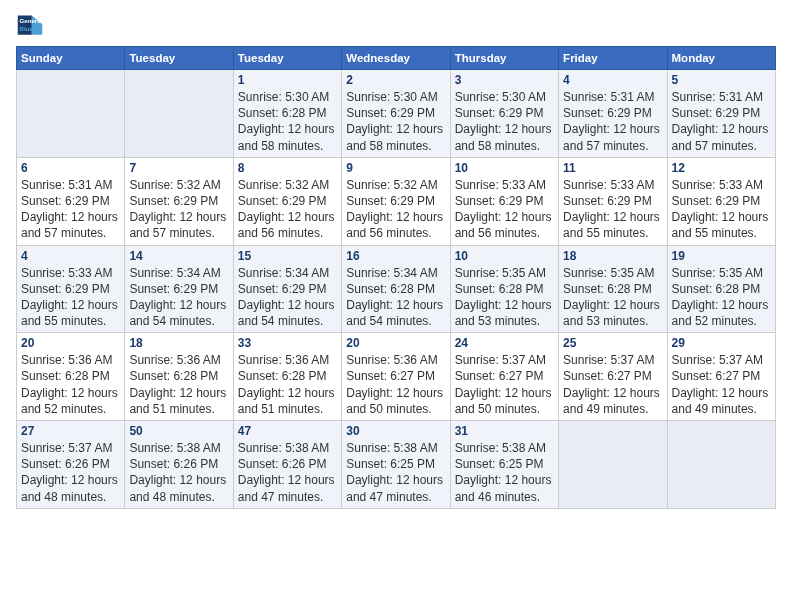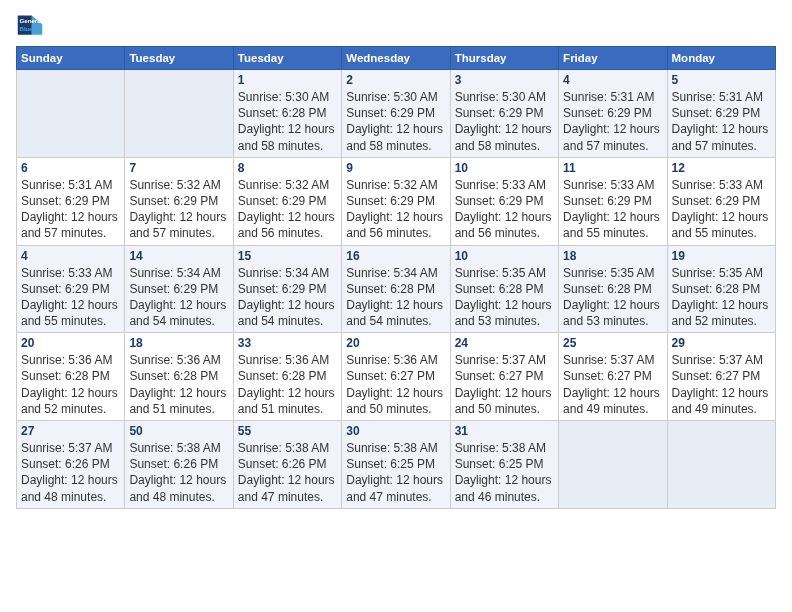--- a/index.html
+++ b/index.html
@@ -298,21 +298,21 @@
 Sunset: 6:26 PM
 Daylight: 12 hours and 48 minutes.</div>
           </td>
           <td>
             <div class="day-number">50</div>
             <div class="day-info" style="white-space: pre-line;">Sunrise: 5:38 AM
 Sunset: 6:26 PM
 Daylight: 12 hours and 48 minutes.</div>
           </td>
           <td>
-            <div class="day-number">55</div>
+            <div class="day-number">47</div>
             <div class="day-info" style="white-space: pre-line;">Sunrise: 5:38 AM
 Sunset: 6:26 PM
 Daylight: 12 hours and 47 minutes.</div>
           </td>
           <td>
             <div class="day-number">30</div>
             <div class="day-info" style="white-space: pre-line;">Sunrise: 5:38 AM
 Sunset: 6:25 PM
 Daylight: 12 hours and 47 minutes.</div>
           </td>

